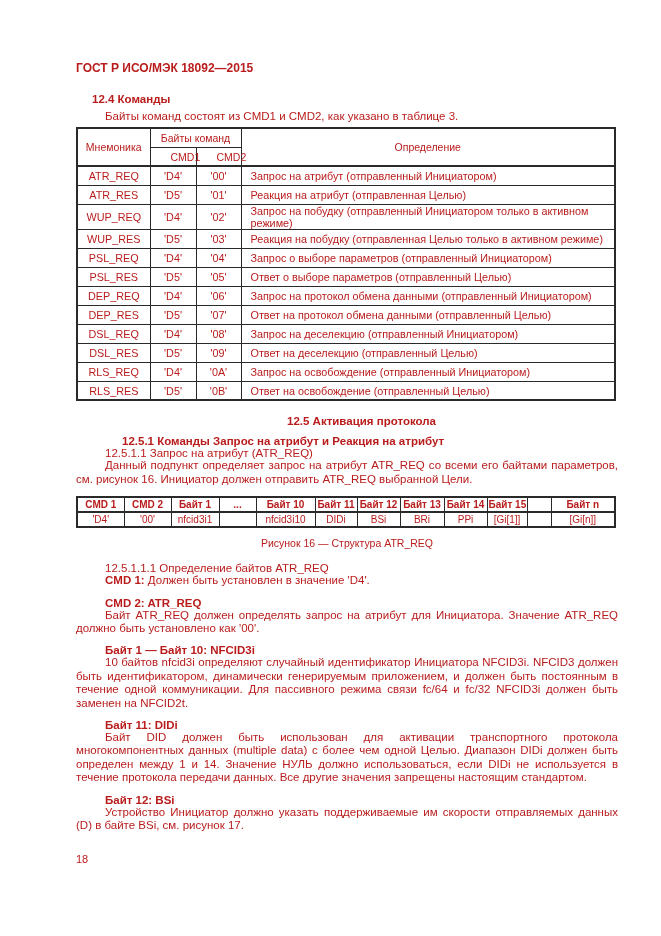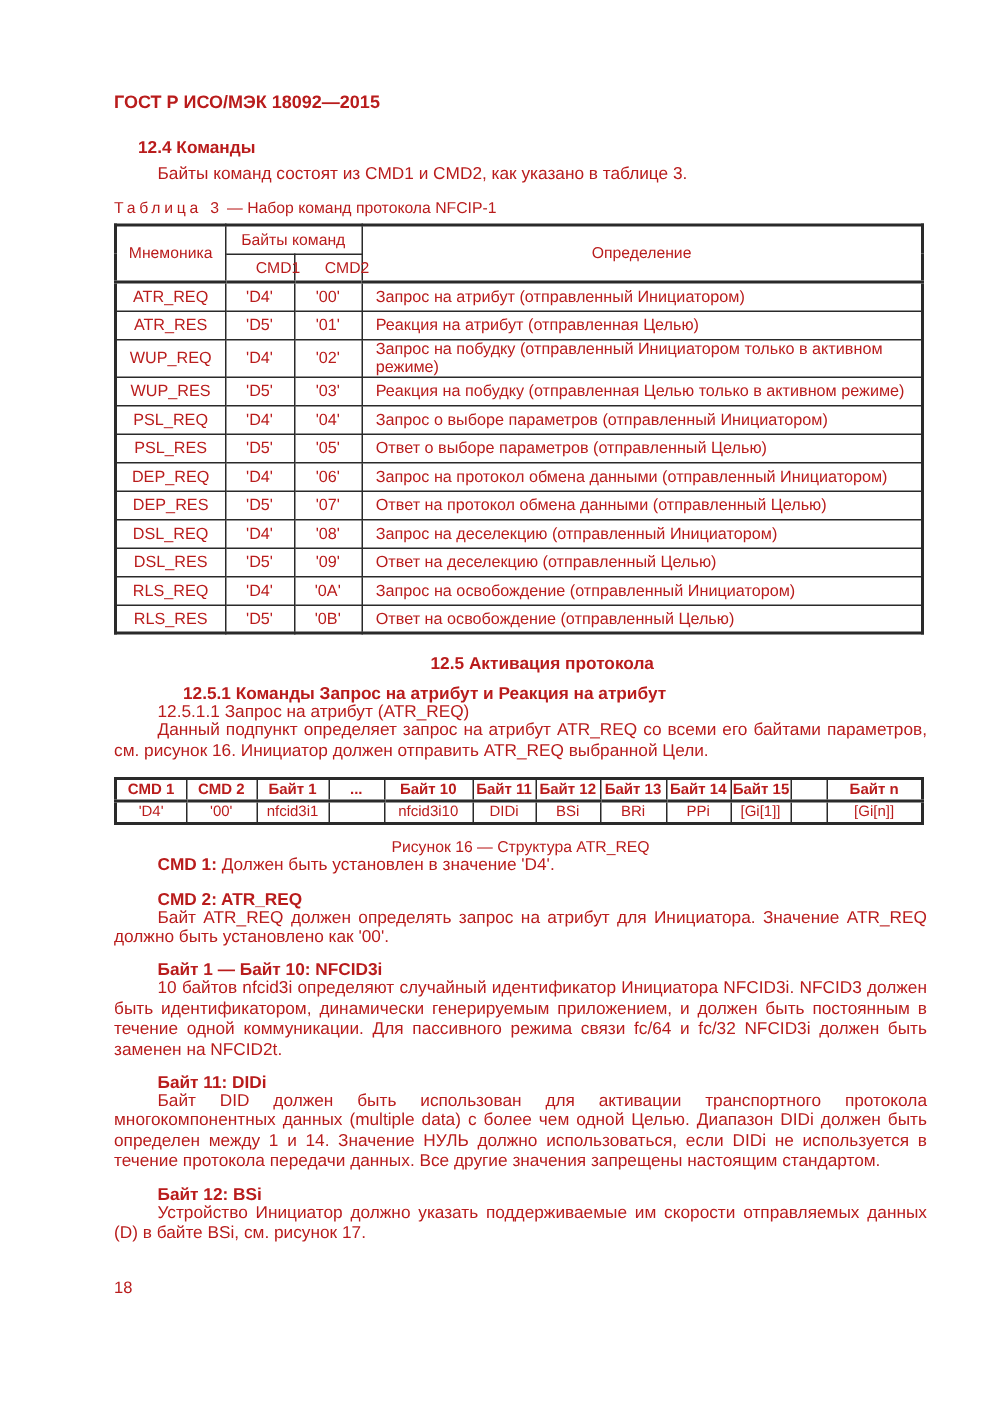--- a/index.html
+++ b/index.html
@@ -61,24 +61,20 @@
 <body>
 
 <div class="page">
   <div class="content">
 
     <div class="doc-header">ГОСТ Р ИСО/МЭК 18092—2015</div>
 
     <div class="sec-heading mt18">12.4  Команды</div>
     <p class="body mt5">Байты команд состоят из CMD1 и CMD2, как указано в таблице 3.</p>
 
-    <div class="table-caption">
-      <span class="caption-label">Таблица 3</span>
-      <span>— Набор команд протокола NFCIP-1</span>
-    </div>
 
     <table class="t3">
       <colgroup>
           <col style="width:73px">
           <col style="width:46px">
           <col style="width:45px">
           <col>
         </colgroup>
       <thead>
         <tr>
@@ -216,20 +212,21 @@
           <td>PPi</td>
           <td>[Gi[1]]</td>
           <td></td>
           <td>[Gi[n]]</td>
         </tr>
       </tbody>
     </table>
 
     <div class="fig-caption">Рисунок 16 — Структура ATR_REQ</div>
 
+    <div class="sub-plain mt13">12.5.1.1.1 Определение байтов ATR_REQ</div>
 
     <div class="inline-line">
       <b>CMD 1:</b>
       <span>Должен быть установлен в значение 'D4'.</span>
     </div>
 
     <div class="def-heading">CMD 2: ATR_REQ</div>
     <p class="body">Байт ATR_REQ должен определять запрос на атрибут для Инициатора. Значение ATR_REQ должно быть установлено как '00'.</p>
 
     <div class="def-heading">Байт 1 — Байт 10: NFCID3i</div>

